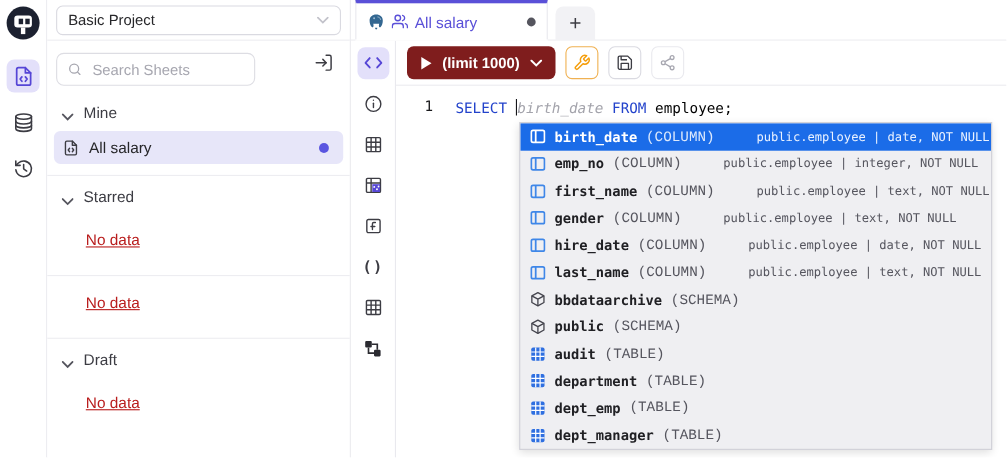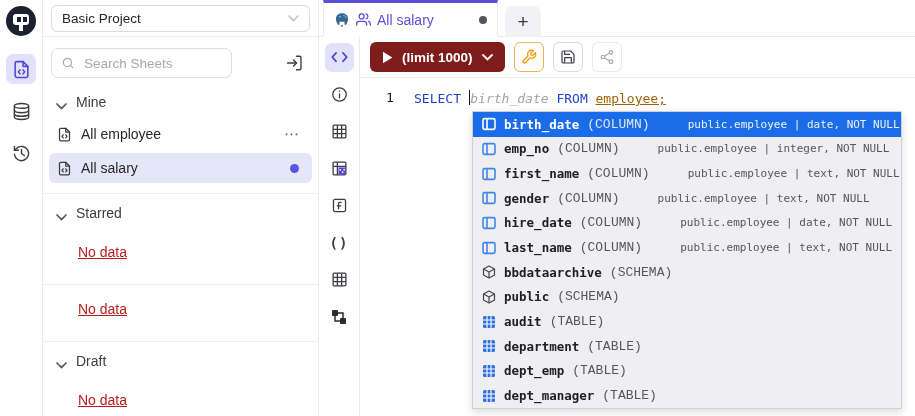--- a/index.html
+++ b/index.html
@@ -21,21 +21,21 @@
   .logo .face { position:absolute; left:7px; top:8px; width:16px; height:11px; background:#fff; border-radius:3px; }
   .logo .eyes { position:absolute; left:11px; top:11px; width:3.5px; height:4.5px; background:#1c2130; box-shadow:6px 0 0 #1c2130; }
   .logo .stem { position:absolute; left:13px; top:19px; width:4px; height:6px; background:#fff; }
   .rail-btn { width:30px; height:30px; border-radius:7px; display:flex; align-items:center; justify-content:center; }
   .rail-btn.selected { background:#e3e0fa; }
 
   
   .sidebar { width:276px; border-right:1px solid #e9e9ee; display:flex; flex-direction:column; flex:none; background:#fff; }
   .project-row { height:37px; flex:none; border-bottom:1px solid #ededf1; display:flex; align-items:center; padding:0 8px; }
   .project-select { flex:1; height:27px; border:1px solid #dadae1; border-radius:6px; display:flex; align-items:center; justify-content:space-between; padding:0 10px; font-size:13.5px; color:#27272a; background:#fff; }
-  .search-row { display:flex; align-items:center; padding:11px 8px 5px 8px; flex:none;gap:44px; }
+  .search-row { display:flex; align-items:flex-start; padding:11px 8px 5px 8px; flex:none;gap:44px; }
   .search-box { flex:1; height:30px; border:1px solid #dddde3; border-radius:7px; display:flex; align-items:center; gap:7px; padding:0 9px; background:#fff; }
   .search-box input { border:none; outline:none; width:100%; font-size:13.5px; font-family:"Liberation Sans",sans-serif; color:#27272a; background:transparent; }
   .search-box input::placeholder { color:#a7a7b0; }
   .import-btn { margin:0 6px 0 10px; display:flex; align-items:center; }
   .section-header { display:flex; align-items:flex-end; gap:9px; padding:11px 13px 7px 13px; font-weight:500; color:#3c3c43; flex:none; }
   .sheet-item { display:flex; align-items:center; gap:9px; height:30px; margin:2px 6px; padding:0 8px; border-radius:6px; color:#27272a; flex:none; }
   .sheet-item.selected { background:#e7e6f9; }
   .more-dots { margin-left:auto; color:#55555e; font-size:15px; letter-spacing:1px; padding-right:4px; }
   .unsaved-dot { width:9px; height:9px; border-radius:50%; background:#5a55e0; margin-left:auto; margin-right:5px; }
   .divider { border-top:1px solid #ededf1; margin-top:8px; flex:none; }
@@ -63,21 +63,21 @@
   .editor-toolbar { height:41px; flex:none; border-bottom:1px solid #e9e9ee; display:flex; align-items:center; gap:9px; padding:0 10px; }
   .run-btn { height:30px; background:#7f1d1d; border:none; color:#fff; border-radius:6px; display:flex; align-items:center; gap:9px; padding:0 12px; font-size:13.5px; font-weight:700; font-family:"Liberation Sans",sans-serif; }
   .tool-btn { width:30px; height:30px; border:1px solid #dadae1; border-radius:6px; background:#fff; display:flex; align-items:center; justify-content:center; padding:0; }
   .tool-btn.wrench-active { border-color:#f0b152; }
   .tool-btn.share-btn { border-color:#e9e9ee; }
 
   .editor { flex:1; position:relative; font-family:"DejaVu Sans Mono",monospace; font-size:13px; background:#fff; }
   .gutter-num { position:absolute; left:26px; top:12px; color:#18181b; }
   .code-line { position:absolute; left:0; top:12px; right:0; padding-left:54px; white-space:pre; }
   .kw { color:#2343cb; }
-  .plain { color:#a16207;text-decoration:underline; }
+  .plain { color:#000000; }
   .ghost { font-style:italic; color:#a3a3ab; }
   .cursor { display:inline-block; width:1.5px; height:15px; background:#16161a; vertical-align:-2px; }
 
   
   .autocomplete {
     position:absolute; left:112px; top:33px; width:430px;
     background:#efeff2; border:1px solid #cfcfd6; box-shadow:0 3px 8px rgba(0,0,0,.14);
     font-family:"DejaVu Sans Mono",monospace; z-index:5; overflow:hidden;
   }
   .ac-row { display:flex; align-items:center; height:24.66px; padding:0 9px; color:#202024; white-space:nowrap; }
@@ -171,32 +171,20 @@
       </span>
     </div>
 
     <div class="section-header">
       <span>
         <svg width="11" height="7" viewBox="0 0 11 7" fill="none" stroke="#55555e" stroke-width="1.7" stroke-linecap="round">
             <path d="m1 1 4.5 4.5L10 1"></path>
           </svg>
       </span>
       <span>Mine</span>
-    </div>
-    <div class="sheet-item">
-      <span>
-        <svg width="15" height="15" viewBox="0 0 24 24" fill="none" stroke="#3c3c43" stroke-width="2" stroke-linecap="round" stroke-linejoin="round">
-          <path d="M14 2H6a2 2 0 0 0-2 2v16a2 2 0 0 0 2 2h12a2 2 0 0 0 2-2V8z"></path>
-            <path d="M14 2v6h6"></path>
-            <path d="m10 12.5-2 2.5 2 2.5"></path>
-            <path d="m14 12.5 2 2.5-2 2.5"></path>
-        </svg>
-      </span>
-      <span>All employee</span>
-      <span class="more-dots">⋯</span>
     </div>
     <div class="sheet-item selected">
       <span>
         <svg width="15" height="15" viewBox="0 0 24 24" fill="none" stroke="#3c3c43" stroke-width="2" stroke-linecap="round" stroke-linejoin="round">
           <path d="M14 2H6a2 2 0 0 0-2 2v16a2 2 0 0 0 2 2h12a2 2 0 0 0 2-2V8z"></path>
             <path d="M14 2v6h6"></path>
             <path d="m10 12.5-2 2.5 2 2.5"></path>
             <path d="m14 12.5 2 2.5-2 2.5"></path>
         </svg>
       </span>

